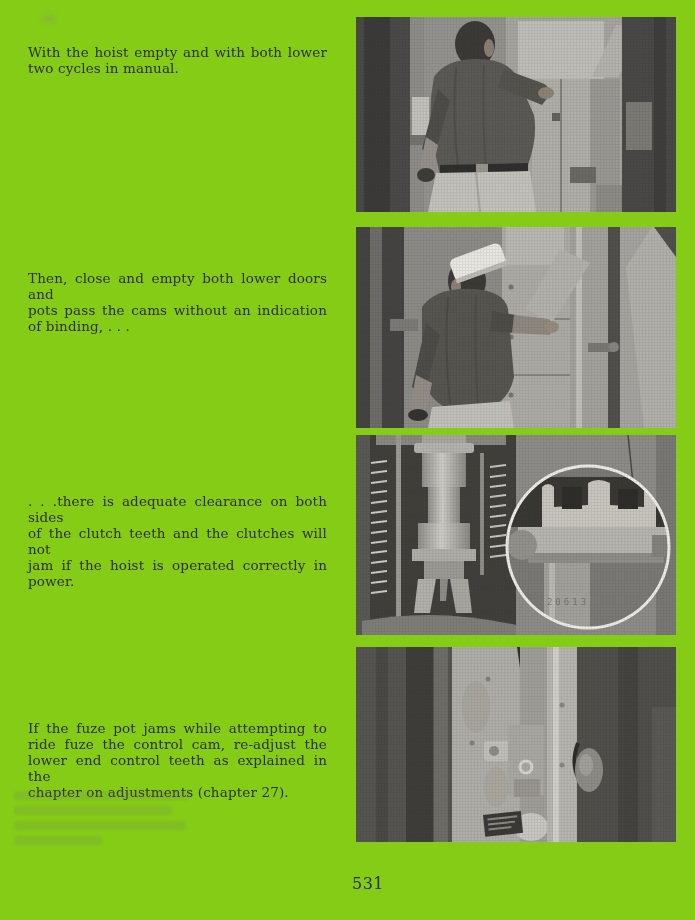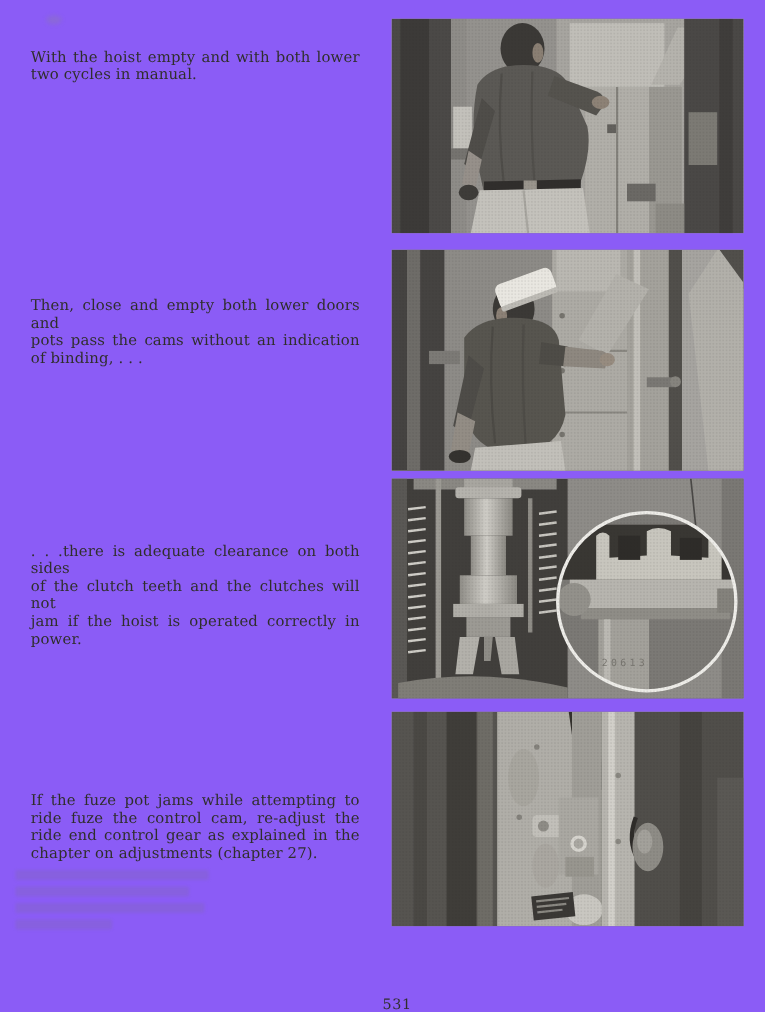--- a/index.html
+++ b/index.html
@@ -1,18 +1,18 @@
 <!DOCTYPE html>
 <html><head>
 <meta charset="utf-8">
 <style>
   html,body{margin:0;padding:0;background:#e9e8e4;}
   .page{
     position:relative;width:695px;height:920px;margin:0 auto;
-    background:#8b5cf6;overflow:hidden;
+    background:#84cc16;overflow:hidden;
     font-family:"DejaVu Serif","Liberation Serif",serif;
     color:#2f2e2b;
   }
   
   .para{
     position:absolute;left:28px;width:299px;
     font-size:13.5px;line-height:16px;letter-spacing:0.15px;
   }
   .tline{text-align:justify;text-align-last:justify;}
   .tline.tlast{text-align-last:left;}
@@ -22,22 +22,22 @@
     background:rgba(118,116,108,0.16);filter:blur(1.3px);border-radius:2px;}
   
   .photos{position:absolute;left:356px;top:17px;width:320px;}
   .photo{position:relative;width:320px;overflow:hidden;background:#8d8b87;}
   .photo svg{display:block;}
   .halftone{position:absolute;inset:0;pointer-events:none;
     background-image:radial-gradient(rgba(35,33,30,0.08) 1px, transparent 1.2px);
     background-size:3px 3px;}
   .gap15{margin-bottom:15px;}
   
-  .pagenum{position:absolute;top:906px;left:338px;width:46px;text-align:center;
-    font-size:13px;letter-spacing:0.5px;}
+  .pagenum{position:absolute;top:874px;left:338px;width:46px;text-align:right;
+    font-size:16px;letter-spacing:0.5px;}
   .smudge{position:absolute;left:42px;top:14px;width:14px;height:8px;border-radius:50%;
     background:rgba(140,138,132,0.25);filter:blur(2px);}
 </style>
 </head>
 <body>
 
 <div class="page">
 
   <div class="smudge"></div>
 
@@ -52,21 +52,21 @@
     </div>
   <div class="para" style="top:493px">
       <div class="tline">. . .there is adequate clearance on both sides</div>
       <div class="tline">of the clutch teeth and the clutches will not</div>
       <div class="tline">jam if the hoist is operated correctly in</div>
       <div class="tline tlast">power.</div>
     </div>
   <div class="para" style="top:720px">
       <div class="tline">If the fuze pot jams while attempting to</div>
       <div class="tline">ride fuze the control cam, re-adjust the</div>
-      <div class="tline">ride end control gear as explained in the</div>
+      <div class="tline">lower end control teeth as explained in the</div>
       <div class="tline tlast">chapter on adjustments (chapter 27).</div>
     </div>
 
   <div class="ghost">
     <span style="width:176px"></span>
     <span style="width:158px"></span>
     <span style="width:172px"></span>
     <span style="width:88px"></span>
   </div>
 

